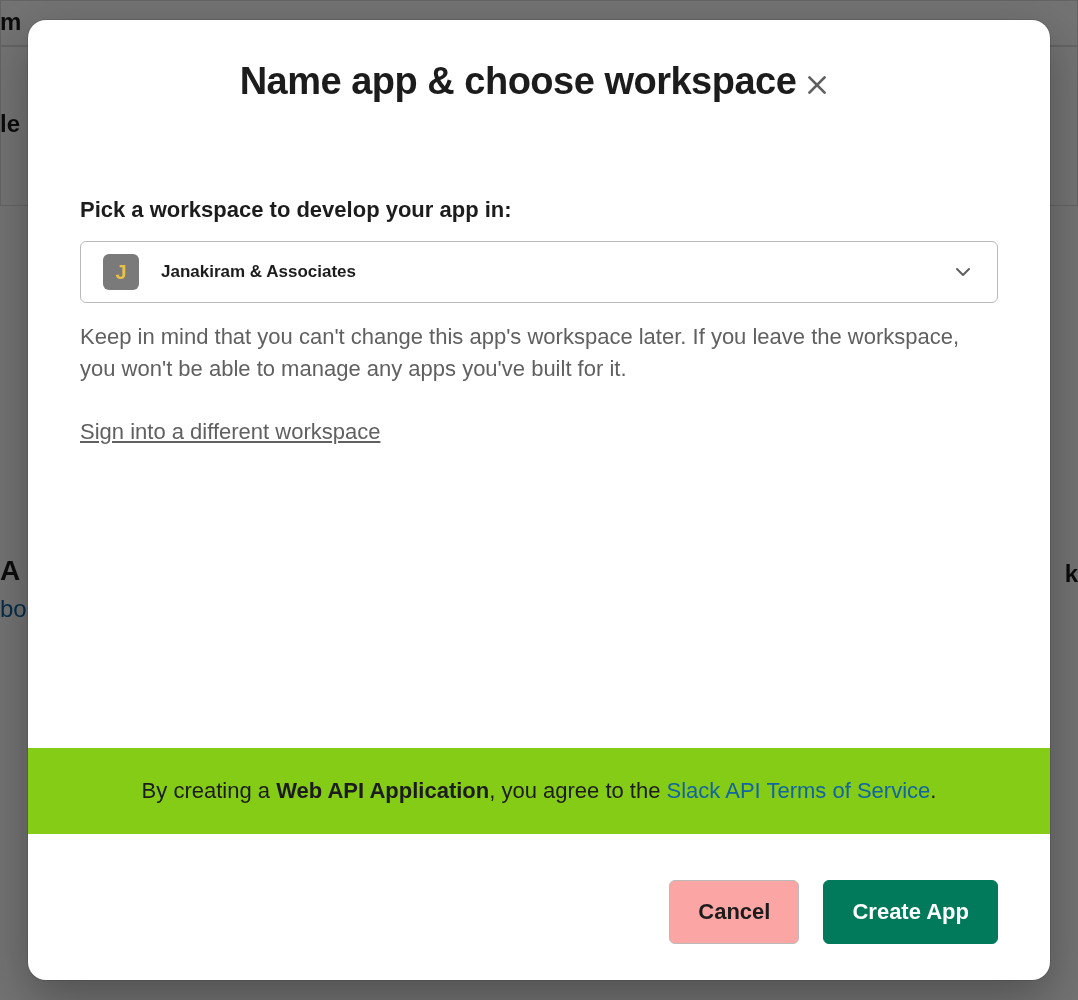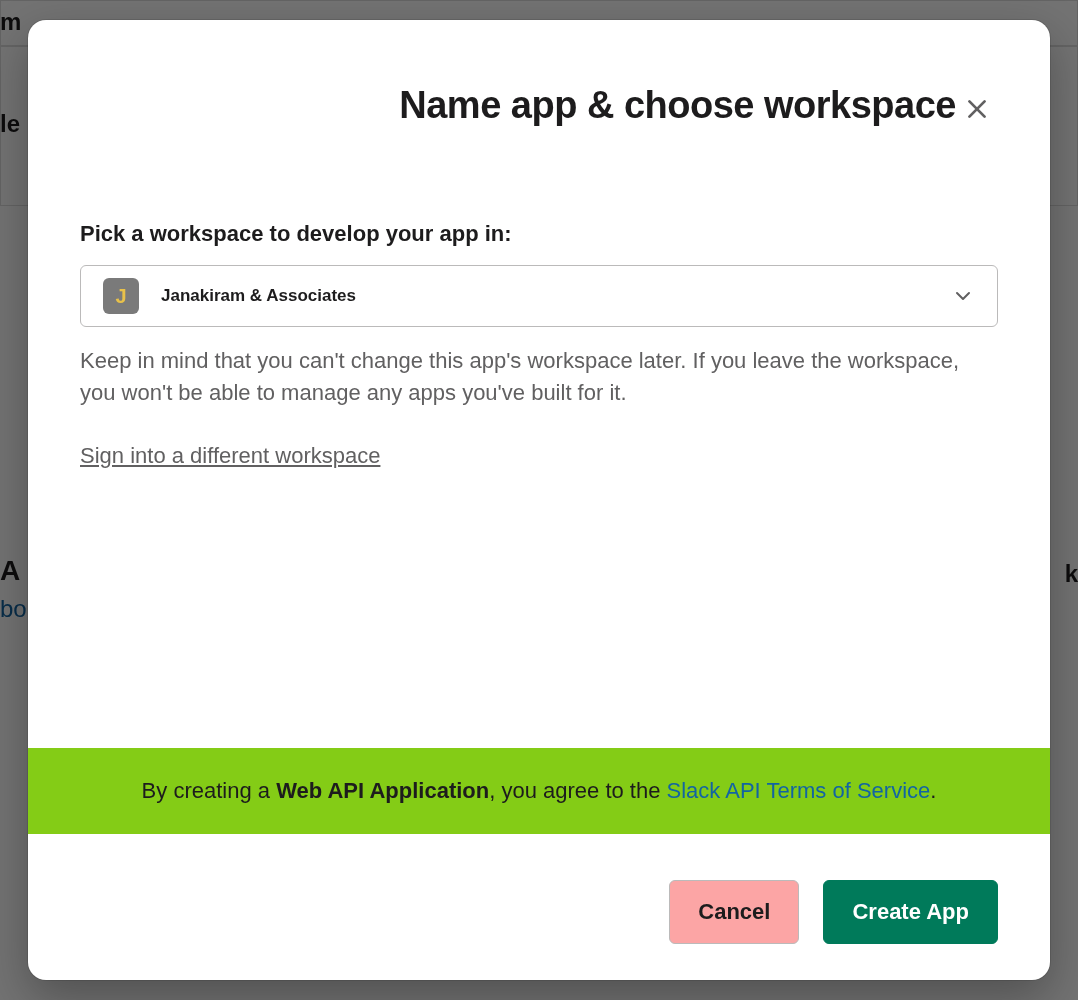--- a/index.html
+++ b/index.html
@@ -37,23 +37,23 @@
       right: 28px;
       bottom: 20px;
       background: #fff;
       border-radius: 18px;
       box-shadow: 0 0 0 1px rgba(0,0,0,0.1), 0 18px 48px rgba(0,0,0,0.3);
       display: flex;
       flex-direction: column;
     }
     .modal-header {
       display: flex;
-      justify-content: flex-end;
+      justify-content: center;
       align-items: flex-start;
-      padding: 64px 52px 0 52px;
+      padding: 40px 52px 0 52px;
     }
     .modal-title {
       font-size: 38px;
       font-weight: 900;
       color: #1d1c1d;
       letter-spacing: -0.5px;
     }
     .close-btn {
       background: none;
       border: none;

